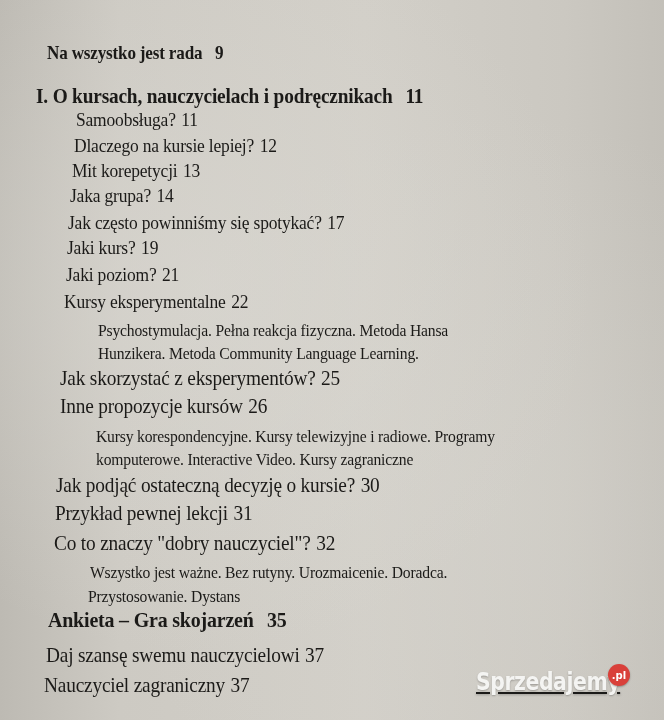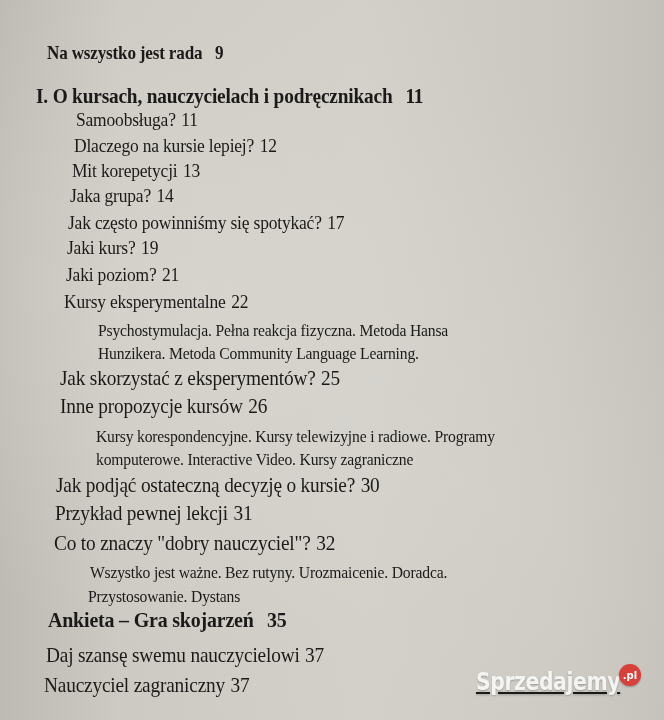--- a/index.html
+++ b/index.html
@@ -81,21 +81,21 @@
       font-weight: bold;
       font-size: 24px;
       color: #f4f4f2;
       letter-spacing: -0.5px;
       text-shadow: 0 1px 2px rgba(0,0,0,0.25);
       transform: scaleX(0.85);
       transform-origin: left top;
     }
     .wm-badge {
       position: absolute;
-      left: 143px;
+      left: 132px;
       top: -4px;
       width: 22px;
       height: 22px;
       border-radius: 50%;
       background: #d9403a;
       color: #ffffff;
       font-family: "DejaVu Sans", sans-serif;
       font-weight: bold;
       font-size: 10px;
       display: flex;

